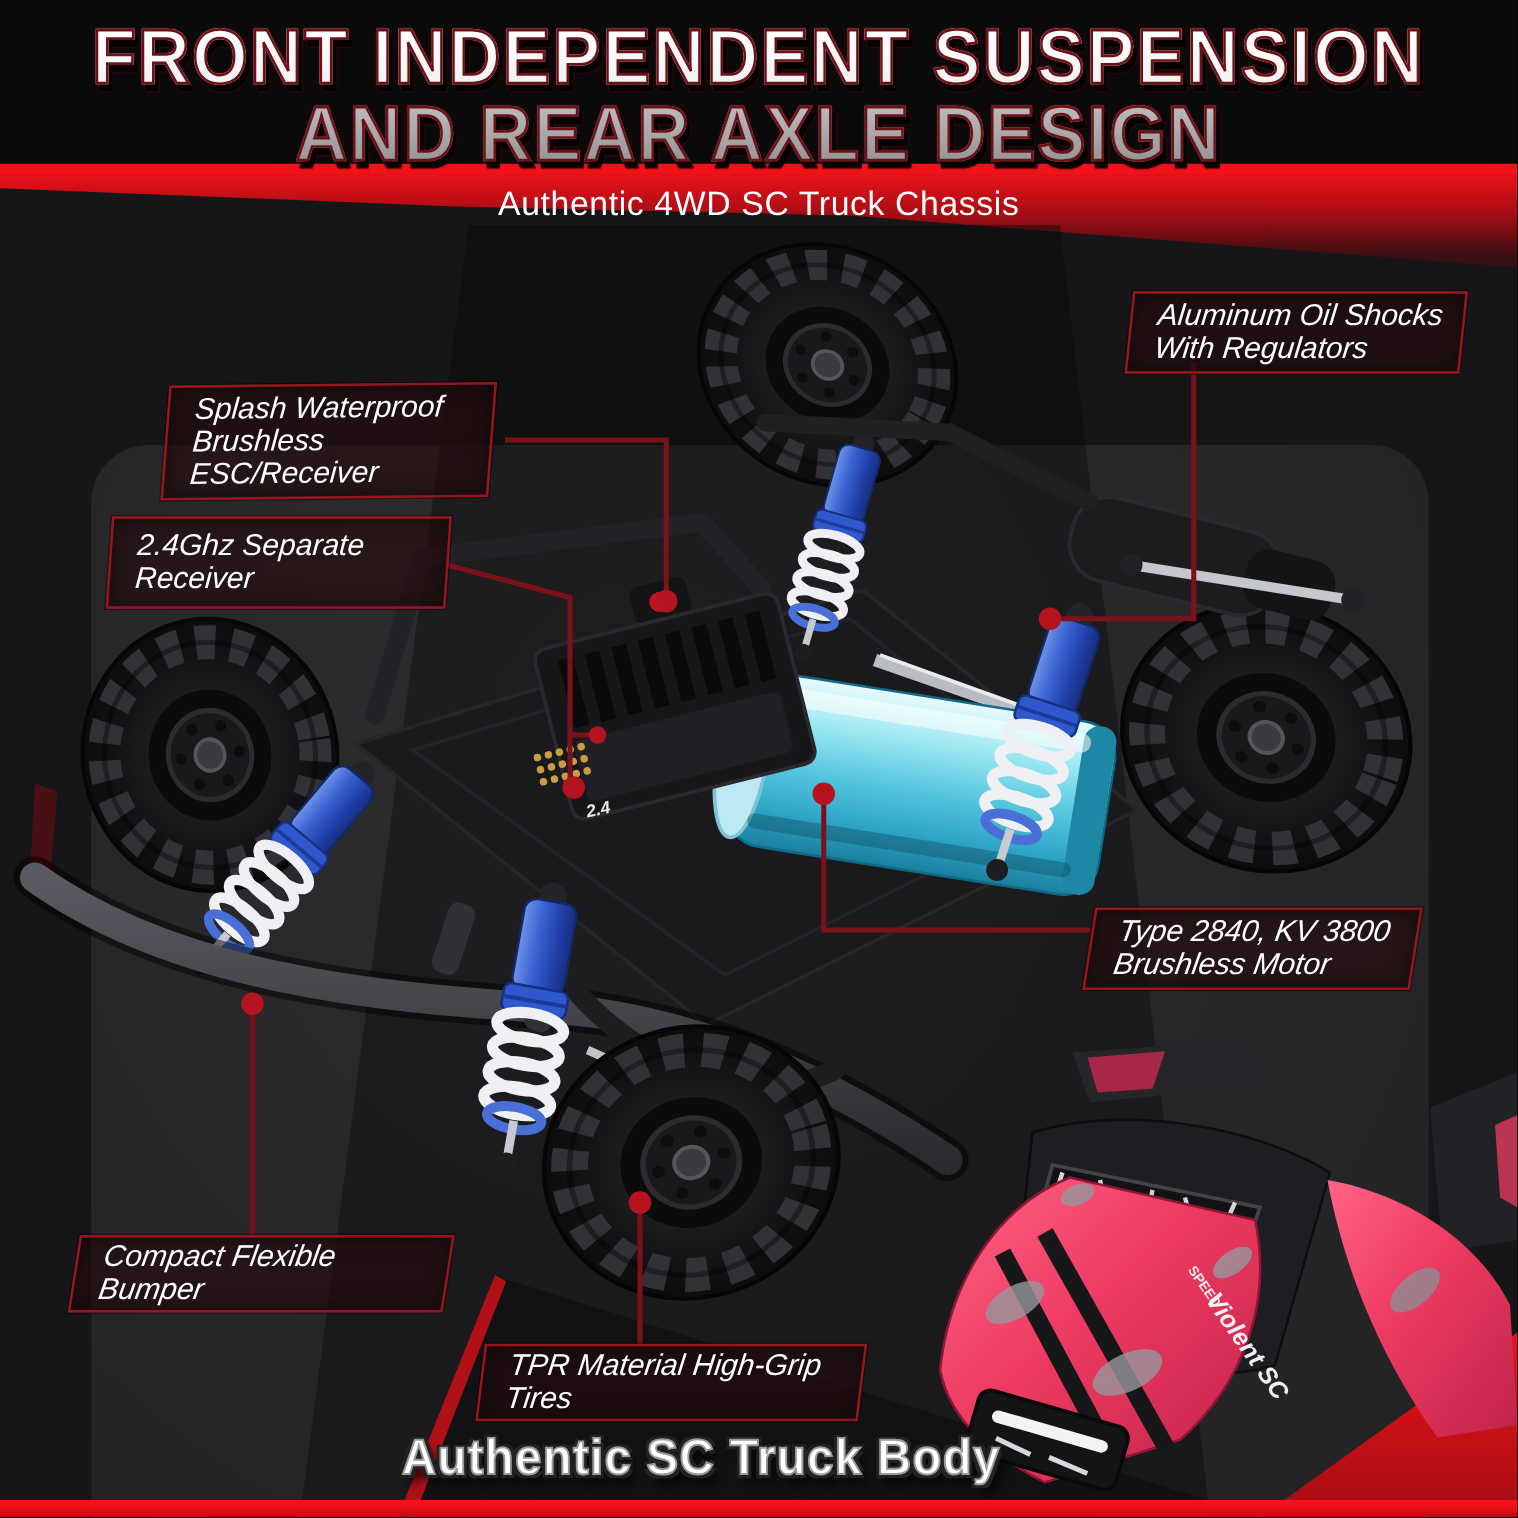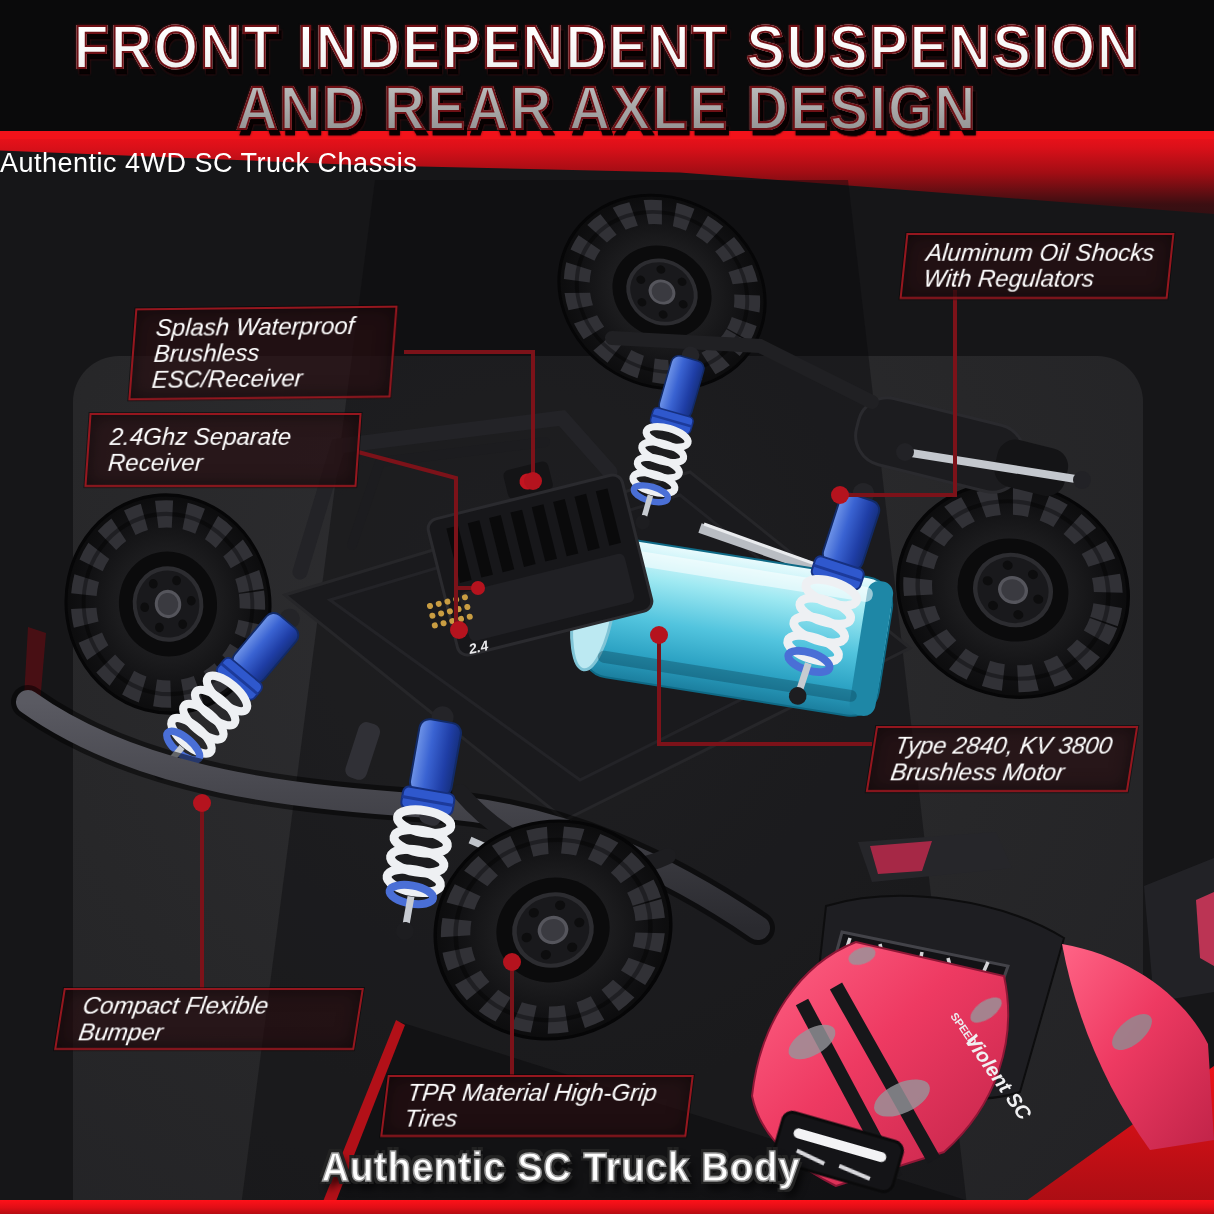--- a/index.html
+++ b/index.html
@@ -19,21 +19,21 @@
     filter:drop-shadow(3px 5px 0 rgba(0,0,0,.9)) drop-shadow(0 0 1px #530c10);
   }
   
   .red-band{
     position:absolute;left:0;top:131px;width:100%;height:122px;z-index:1;
     background:linear-gradient(180deg,#f2121a 0%,#d91019 14%,#a30d14 34%,rgba(90,8,12,.55) 60%,rgba(30,4,6,0) 100%);
     clip-path:polygon(0 0,100% 0,100% 68%,56% 34%,30% 28%,0 16%);
   }
   .red-band-top{position:absolute;left:0;top:131px;width:100%;height:8px;background:#f2121a;z-index:2;}
   .subtitle{
-    position:absolute;left:0;top:148px;width:100%;text-align:left;z-index:6;
+    position:absolute;left:0;top:148px;width:100%;text-align:center;z-index:6;
     color:#ffffff;font-size:27px;letter-spacing:.5px;
   }
   
   .stage{
     position:absolute;left:73px;top:356px;width:1070px;height:900px;z-index:1;border-radius:46px;
     background:radial-gradient(ellipse at 42% 28%,#2e2e31 0%,#272729 55%,#222225 100%);
   }
   .wedge{
     position:absolute;left:0;top:0;width:1214px;height:1214px;z-index:2;
     background:rgba(10,10,12,.42);

